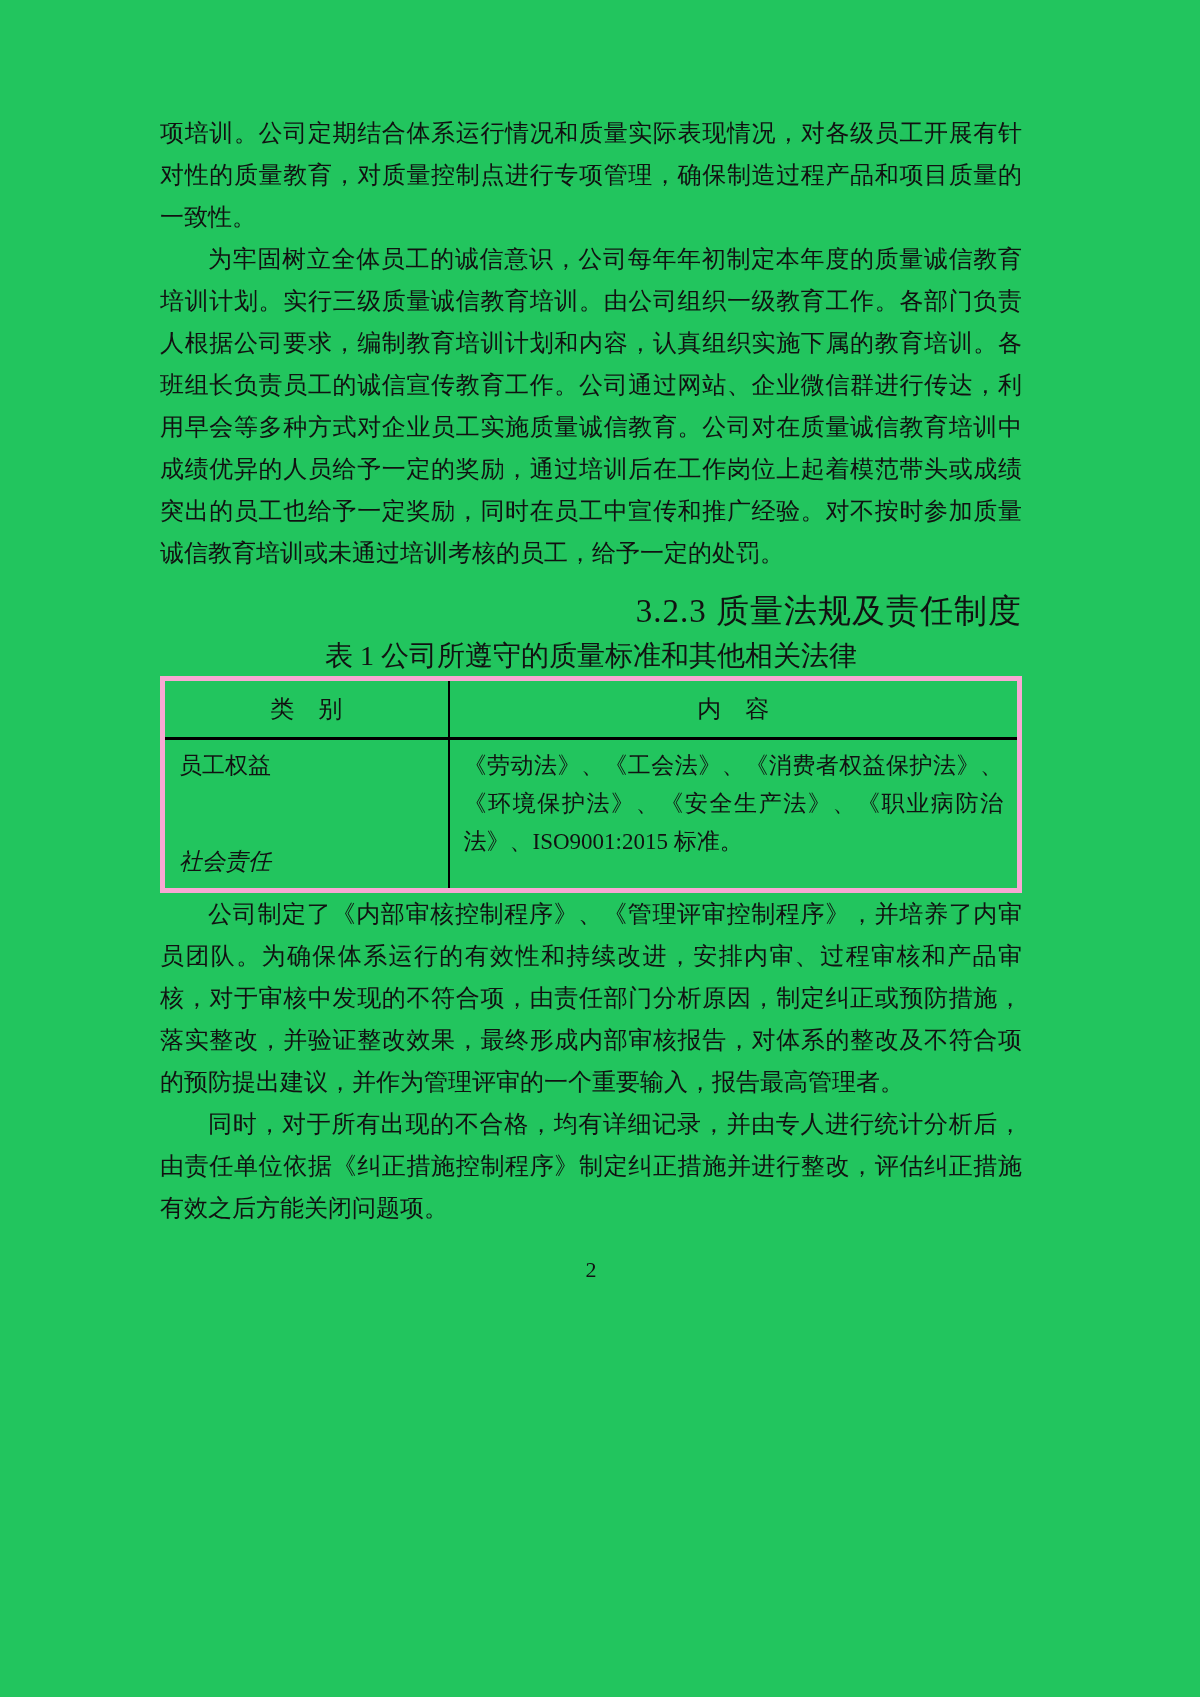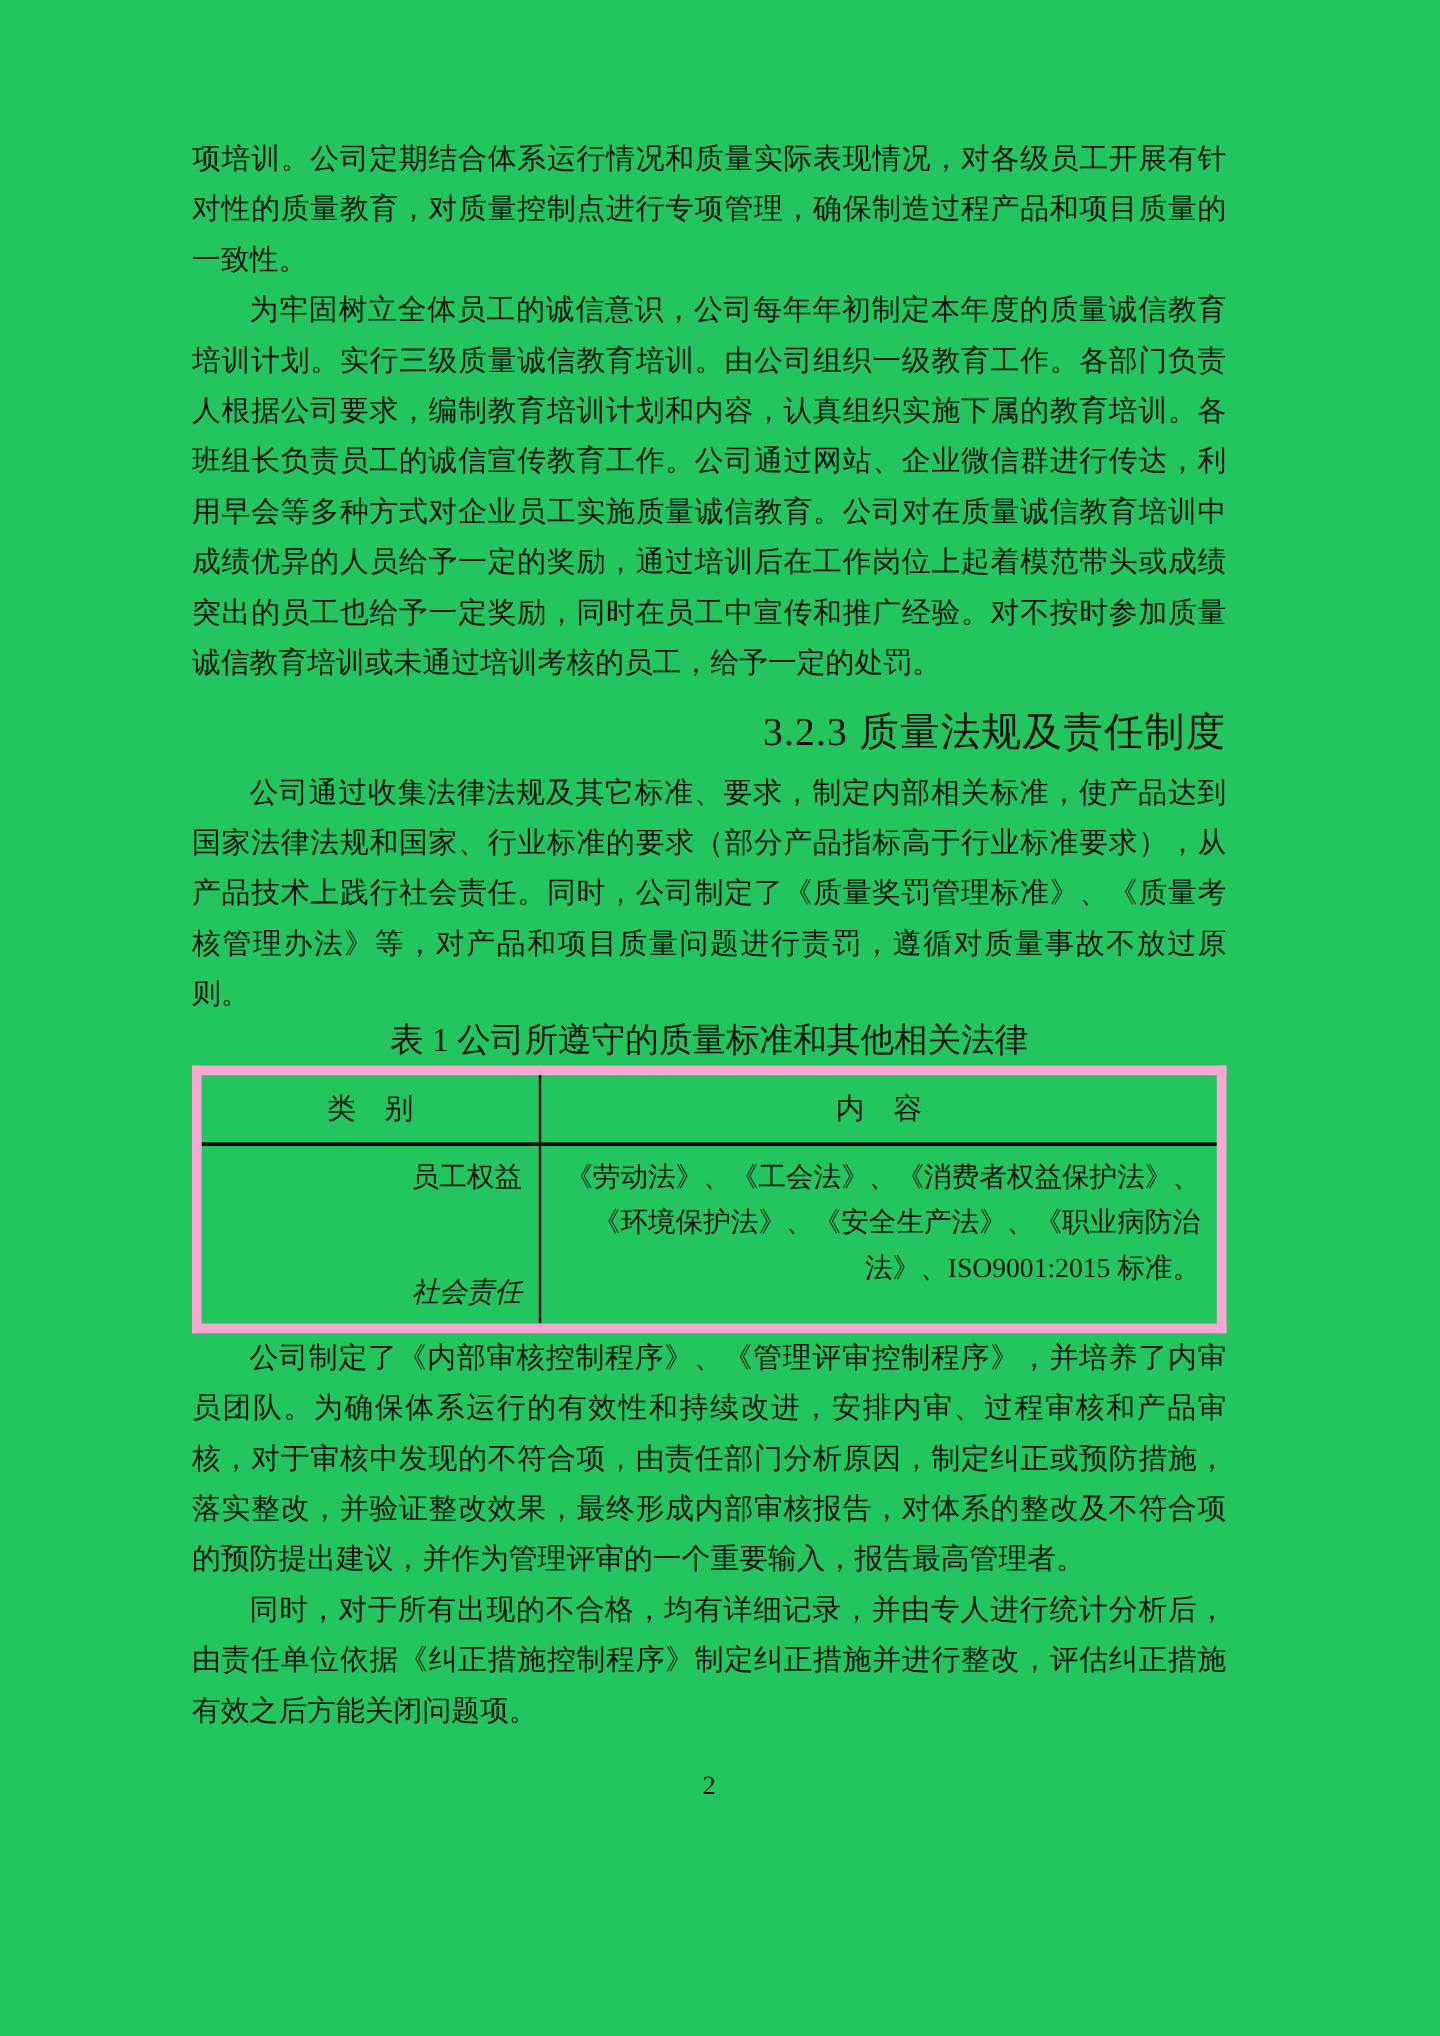--- a/index.html
+++ b/index.html
@@ -37,39 +37,38 @@
   }
   .table-caption {
     font-size: 28px;
     line-height: 32px;
     text-align: center;
     margin: 2px 0 4px 0;
   }
   table.standards-table {
     width: 100%;
     border-collapse: collapse;
-    border: 8px solid #f9a8d4;
+    border: 5px solid #f9a8d4;
     table-layout: fixed;
   }
   table.standards-table col.c1 { width: 286px; }
   table.standards-table th {
     border: 2px solid #000;
     border-bottom: 3px solid #000;
     font-weight: normal;
     font-size: 24px;
     padding: 12px 6px;
     text-align: center;
   }
   table.standards-table td {
     border: 2px solid #000;
     vertical-align: top;
     font-size: 23px;
     line-height: 38px;
     padding: 7px 14px;
-    text-align: right;
   }
   td.category-cell { padding-left: 24px; }
   td.content-cell { text-align: justify; word-break: break-all; }
   .category-line-gap { margin-top: 58px; font-style: italic; }
   .after-table { margin-top: 8px; }
   .page-number {
     text-align: center;
     font-size: 22px;
     margin-top: 26px;
     line-height: 30px;
@@ -79,21 +78,20 @@
 <body>
 
 <div class="page">
 
   <p class="body-text no-indent">项培训。公司定期结合体系运行情况和质量实际表现情况，对各级员工开展有针对性的质量教育，对质量控制点进行专项管理，确保制造过程产品和项目质量的一致性。</p>
 
   <p class="body-text">为牢固树立全体员工的诚信意识，公司每年年初制定本年度的质量诚信教育培训计划。实行三级质量诚信教育培训。由公司组织一级教育工作。各部门负责人根据公司要求，编制教育培训计划和内容，认真组织实施下属的教育培训。各班组长负责员工的诚信宣传教育工作。公司通过网站、企业微信群进行传达，利用早会等多种方式对企业员工实施质量诚信教育。公司对在质量诚信教育培训中成绩优异的人员给予一定的奖励，通过培训后在工作岗位上起着模范带头或成绩突出的员工也给予一定奖励，同时在员工中宣传和推广经验。对不按时参加质量诚信教育培训或未通过培训考核的员工，给予一定的处罚。</p>
 
   <h3 class="section-heading">3.2.3 质量法规及责任制度</h3>
 
-  <p class="body-text">公司通过收集法律法规及其它标准、要求，制定内部相关标准，使产品达到国家法律法规和国家、行业标准的要求（部分产品指标高于行业标准要求），从产品技术上践行社会责任。同时，公司制定了《质量奖罚管理标准》、《质量考核管理办法》等，对产品和项目质量问题进行责罚，遵循对质量事故不放过原则。</p>
 
   <div class="table-caption">表 1 公司所遵守的质量标准和其他相关法律</div>
 
   <table class="standards-table">
     <colgroup>
         <col class="c1">
         <col class="c2">
       </colgroup>
     <thead>
       <tr>

